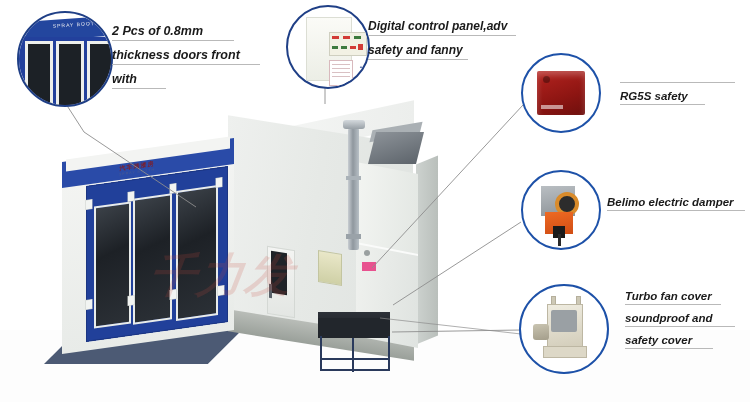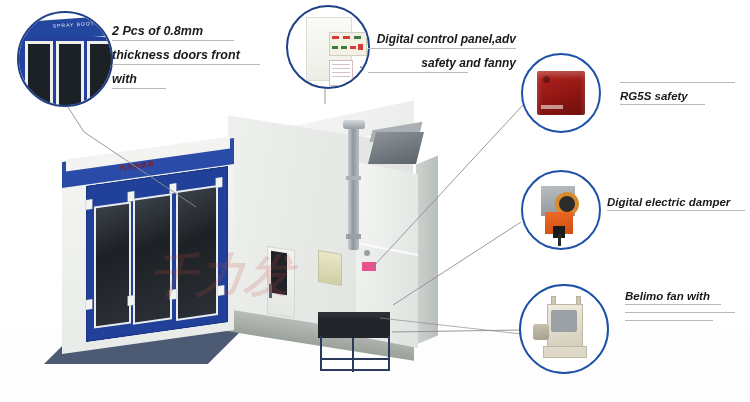--- a/index.html
+++ b/index.html
@@ -168,21 +168,21 @@
   
   .callout{position:absolute;}
   .callout .ln{font-style:italic;font-weight:bold;color:#1a1a1a;
        white-space:nowrap;padding-bottom:2px;}
   .callout .rule{height:1px;background:#b9b9b9;margin-bottom:7px;}
 
   .c1{left:112px;top:24px;}
   .c1 .ln{font-size:12.5px;}
   .c1 .w1{width:122px;} .c1 .w2{width:148px;} .c1 .w3{width:54px;}
 
-  .c2{left:368px;top:32px;text-align:right;}
+  .c2{left:368px;top:19px;}
   .c2 .ln{font-size:12px;}
   .c2 .w1{width:148px;} .c2 .w2{width:100px;}
 
   .c3{left:620px;top:82px;}
   .c3 .ln{font-size:11.5px;}
   .c3 .w1{width:115px;} .c3 .w2{width:85px;}
 
   .c4{left:607px;top:196px;}
   .c4 .ln{font-size:11.5px;}
   .c4 .w1{width:138px;}
@@ -320,33 +320,35 @@
 
   <div class="bubble blue b4">
     <div class="grey"></div>
     <div class="ring"></div>
     <div class="org"></div>
     <div class="blk"></div>
     <div class="stem"></div>
   </div>
 
   <div class="callout c4">
-    <div class="ln">Digital electric damper</div>
+    <div class="ln">Belimo electric damper</div>
     <div class="rule w1"></div>
   </div>
 
   <div class="bubble blue b5">
     <div class="arm" style="left:30px;top:10px;height:16px;"></div>
     <div class="arm" style="left:55px;top:10px;height:16px;"></div>
     <div class="cas"></div>
     <div class="inlet"></div>
     <div class="mot"></div>
     <div class="base"></div>
   </div>
 
   <div class="callout c5">
-    <div class="ln">Belimo fan with</div>
-    <div class="rule w1"></div>
+    <div class="ln">Turbo fan cover</div>
+    <div class="rule w1"></div>
+    <div class="ln">soundproof and</div>
     <div class="rule w2"></div>
+    <div class="ln">safety cover</div>
     <div class="rule w3"></div>
   </div>
 
 </div>
 
 </body></html>

